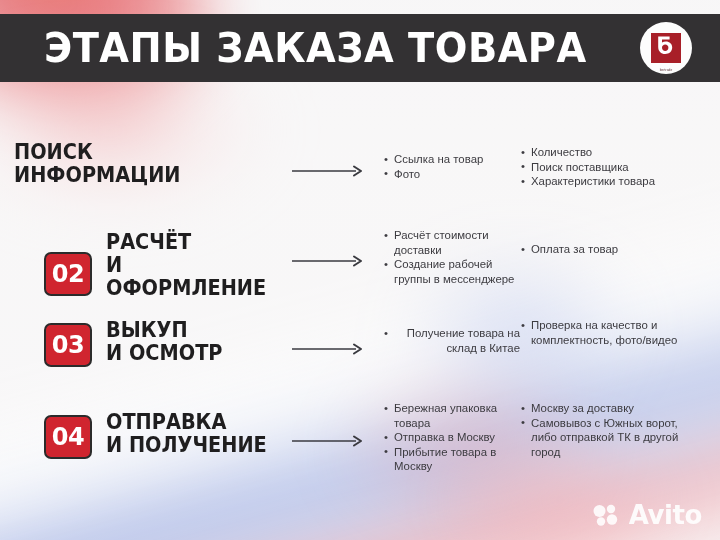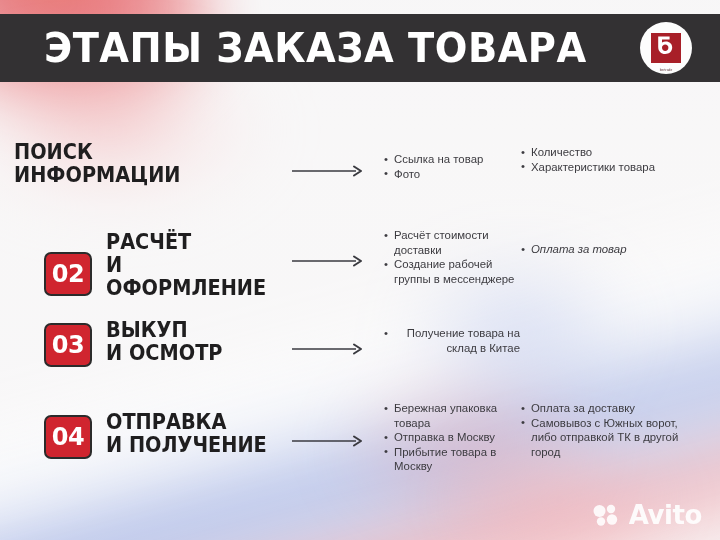--- a/index.html
+++ b/index.html
@@ -252,21 +252,21 @@
   .r1 .badge     { margin-top: 27px; }
   .r1 .step-title{ margin-top: 22px; }
   .r1 .arrow     { top: 47px; }
   .r1 .col-2     { top: 34px; }
   .r1 .col-3     { top: 27px; }
 
   .r2 .badge     { margin-top: 44px; }
   .r2 .step-title{ margin-top: 22px; }
   .r2 .arrow     { top: 47px; }
   .r2 .col-2     { top: 20px; }
-  .r2 .col-3     { top: 34px; font-style: italic; }
+  .r2 .col-3     { top: 34px; }
 
   .r3 .badge     { margin-top: 25px; }
   .r3 .step-title{ margin-top: 20px; }
   .r3 .arrow     { top: 45px; }
   .r3 .col-2     { top: 28px; text-align: right; }
   .r3 .col-3     { top: 20px; }
 
   .r4 .badge     { margin-top: 27px; }
   .r4 .step-title{ margin-top: 22px; }
   .r4 .arrow     { top: 47px; }
@@ -337,20 +337,21 @@
       </div>
       <div class="col col-2">
         <ul>
           <li>Ссылка на товар</li>
           <li>Фото</li>
         </ul>
       </div>
       <div class="col col-3">
         <ul>
           <li>Количество</li>
+          <li>Поиск поставщика</li>
           <li>Характеристики товара</li>
         </ul>
       </div>
     </div>
 
     <div class="step-row r2">
       <div class="badge">02</div>
       <div class="step-title">
         <div>РАСЧЁТ</div>
         <div>И ОФОРМЛЕНИЕ</div>
@@ -384,20 +385,25 @@
         <svg width="72" height="12" viewBox="0 0 72 12" xmlns="http://www.w3.org/2000/svg">
           <line x1="0" y1="6" x2="64" y2="6" stroke="#3a3a40" stroke-width="1.6"></line>
           <polyline points="62,1.5 69,6 62,10.5" fill="none" stroke="#3a3a40" stroke-width="2" stroke-linecap="round" stroke-linejoin="round"></polyline>
         </svg>
       </div>
       <div class="col col-2">
         <ul>
           <li>Получение товара на склад в Китае</li>
         </ul>
       </div>
+      <div class="col col-3">
+        <ul>
+          <li>Проверка на качество и комплектность, фото/видео</li>
+        </ul>
+      </div>
     </div>
 
     <div class="step-row r4">
       <div class="badge">04</div>
       <div class="step-title">
         <div>ОТПРАВКА</div>
         <div>И ПОЛУЧЕНИЕ</div>
       </div>
       <div class="arrow">
         <svg width="72" height="12" viewBox="0 0 72 12" xmlns="http://www.w3.org/2000/svg">
@@ -407,21 +413,21 @@
       </div>
       <div class="col col-2">
         <ul>
           <li>Бережная упаковка товара</li>
           <li>Отправка в Москву</li>
           <li>Прибытие товара в Москву</li>
         </ul>
       </div>
       <div class="col col-3">
         <ul>
-          <li>Оплата за доставку</li>
+          <li>Москву за доставку</li>
           <li>Самовывоз с Южных ворот, либо отправкой ТК в другой город</li>
         </ul>
       </div>
     </div>
 
   </div>
 
   <div class="avito">
     <svg class="avito-dots" width="26" height="22" viewBox="0 0 26 22" xmlns="http://www.w3.org/2000/svg">
       <circle cx="6.5" cy="7" r="6" fill="#ffffff" opacity="0.95"></circle>

